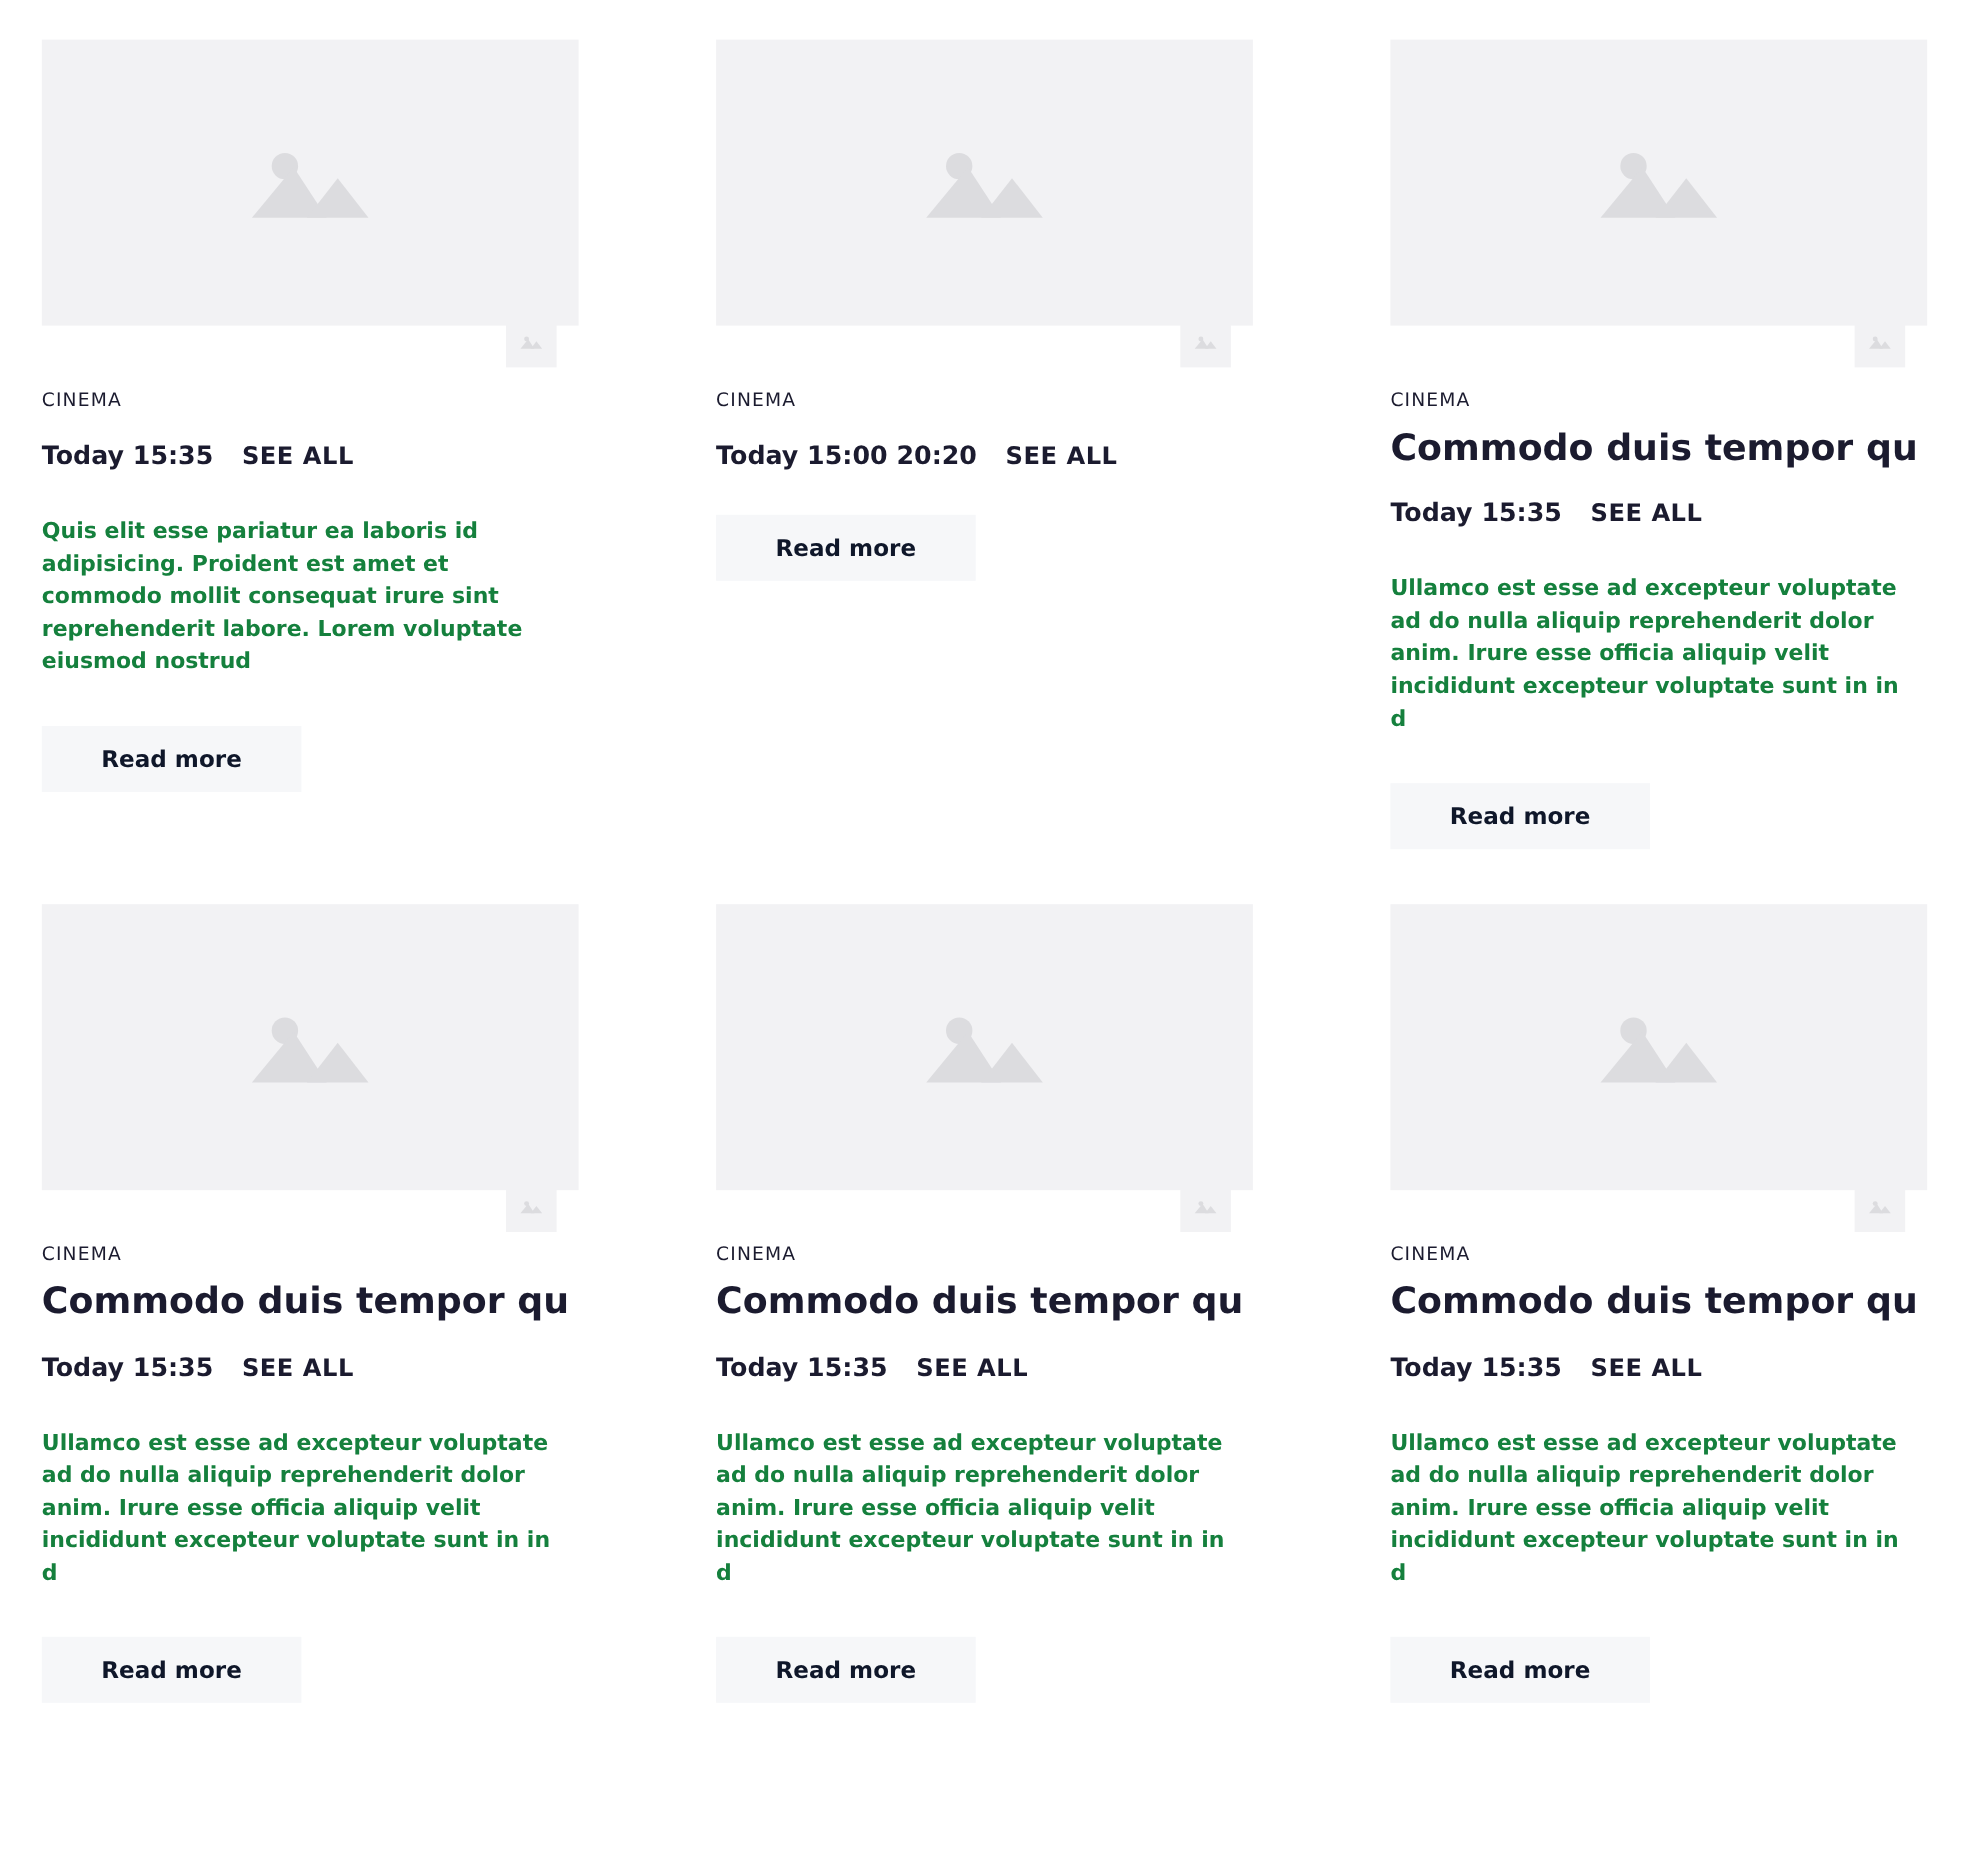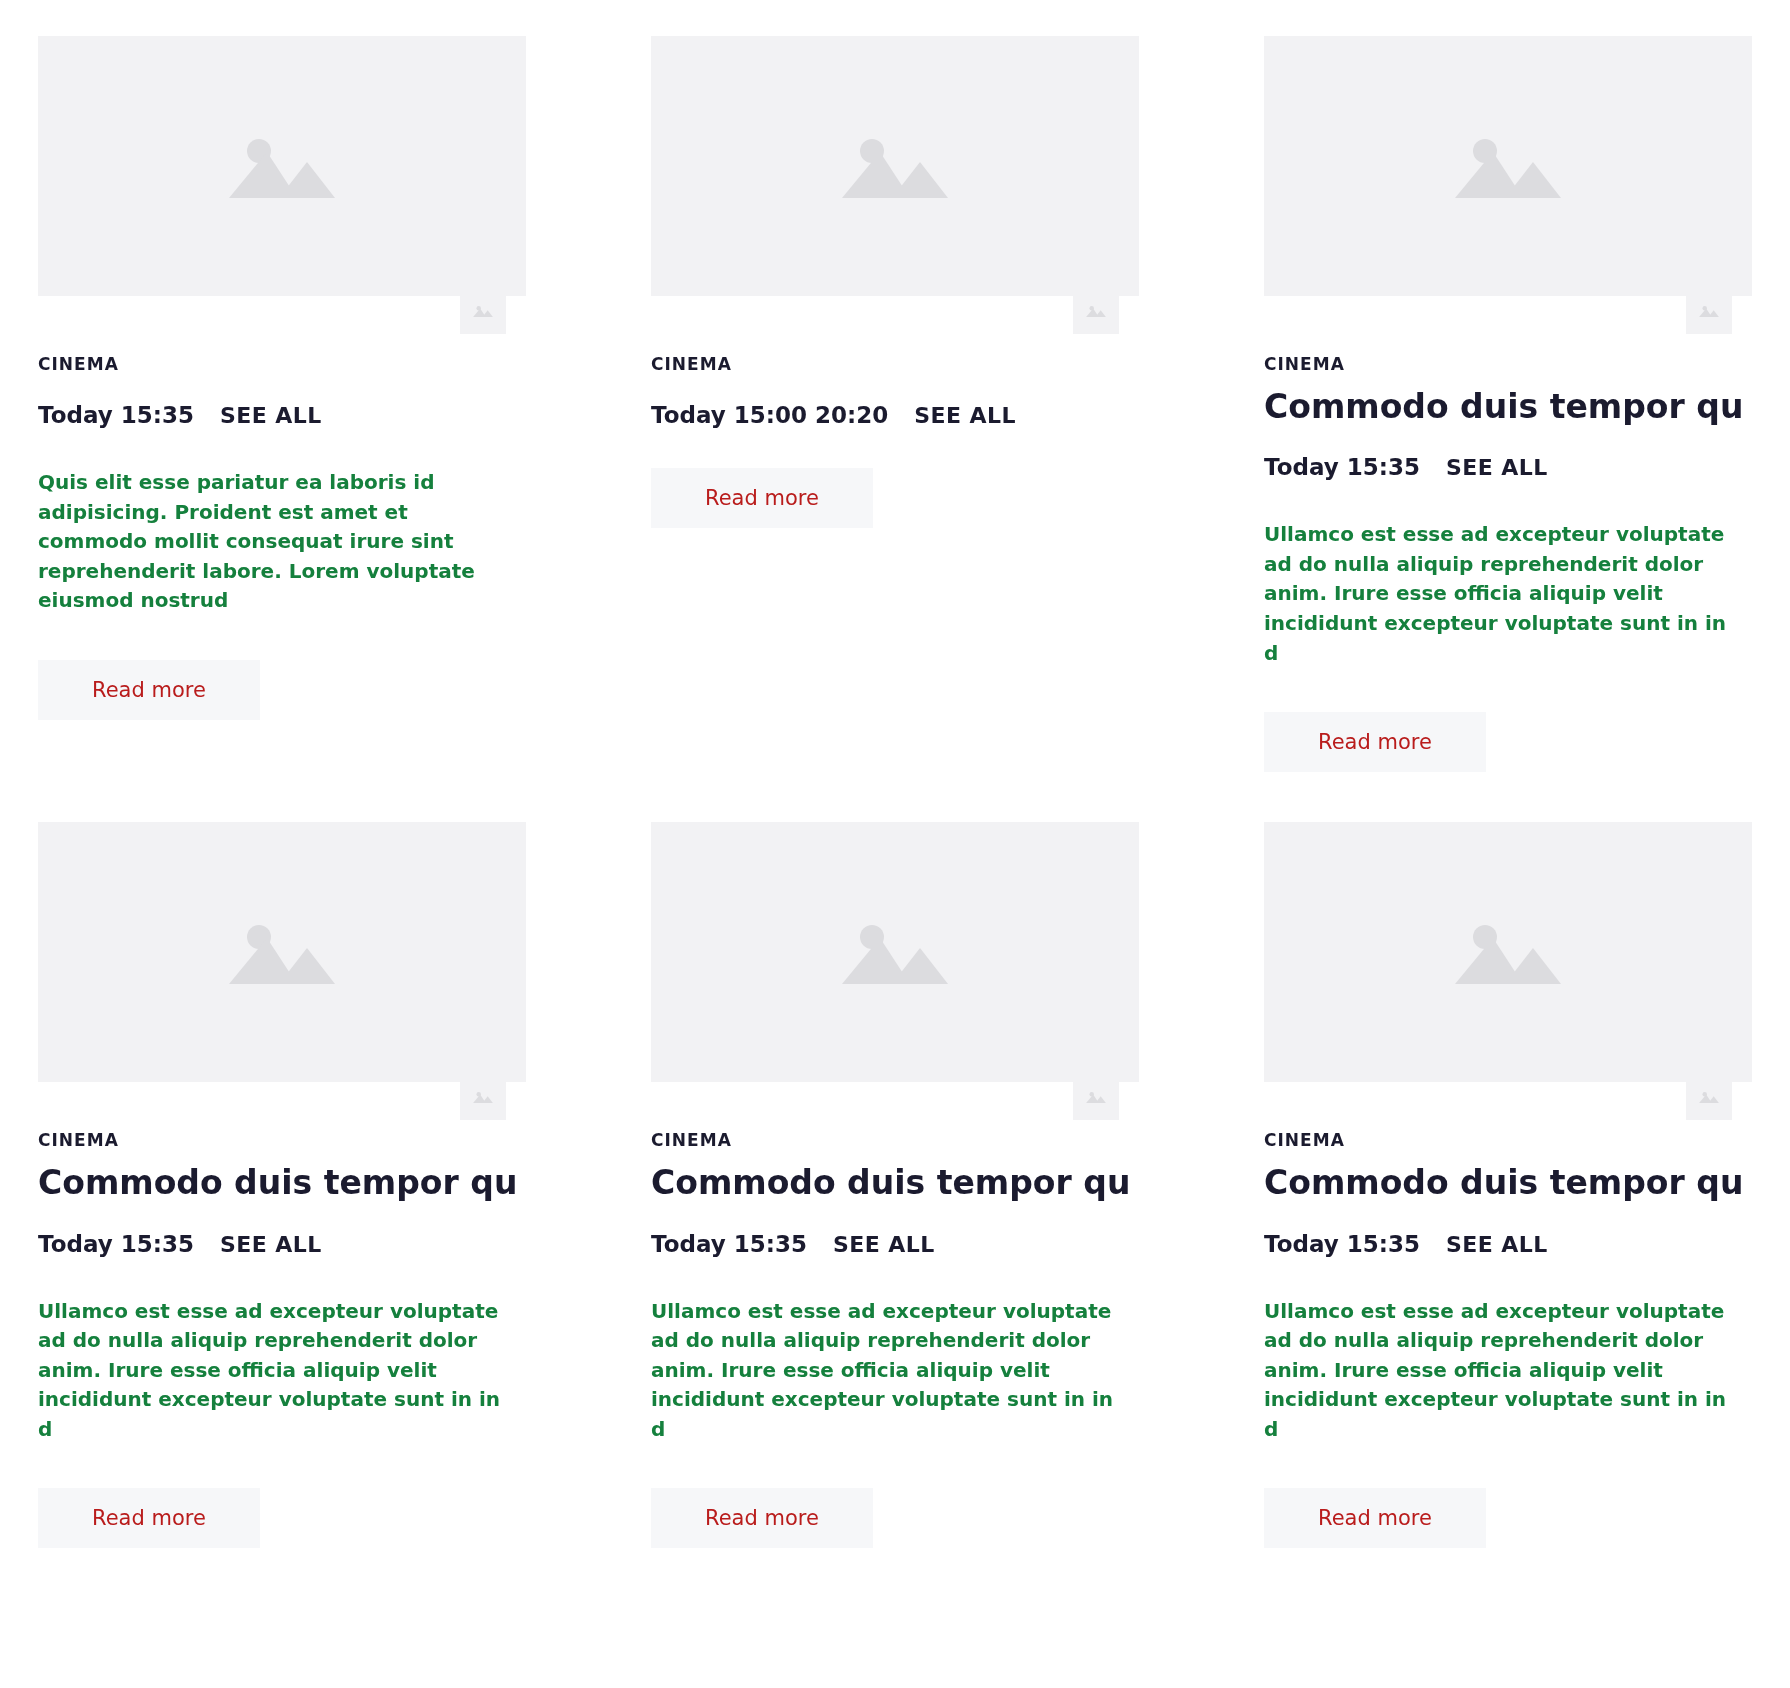--- a/index.html
+++ b/index.html
@@ -57,21 +57,21 @@
     justify-content: center;
   }
   .thumb-badge svg { display: block; }
 
   .card-body {
     padding-top: 58px;
   }
 
   .kicker {
     font-size: 17px;
-    font-weight: bold;
+    font-weight: normal;
     letter-spacing: 0.06em;
     color: #1b1b2f;
     margin: 0 0 14px 0;
   }
 
   .title {
     font-size: 33px;
     font-weight: bold;
     line-height: 1.16;
     margin: 0 0 6px 0;
@@ -109,24 +109,24 @@
     line-height: 1.48;
     color: #15803d;
     margin: 0 0 44px 0;
     max-width: 480px;
   }
 
   .read-more {
     display: inline-block;
     background: #f6f7f9;
     border: none;
-    color: #b91c1c;
+    color: #0f172a;
     font-family: "DejaVu Sans", sans-serif;
     font-size: 21px;
-    font-weight: normal;
+    font-weight: bold;
     padding: 18px 54px;
     cursor: pointer;
     align-self: flex-start;
   }
 
   .row-2 .card-body { padding-top: 48px; }
 </style>
 </head>
 <body>
 

